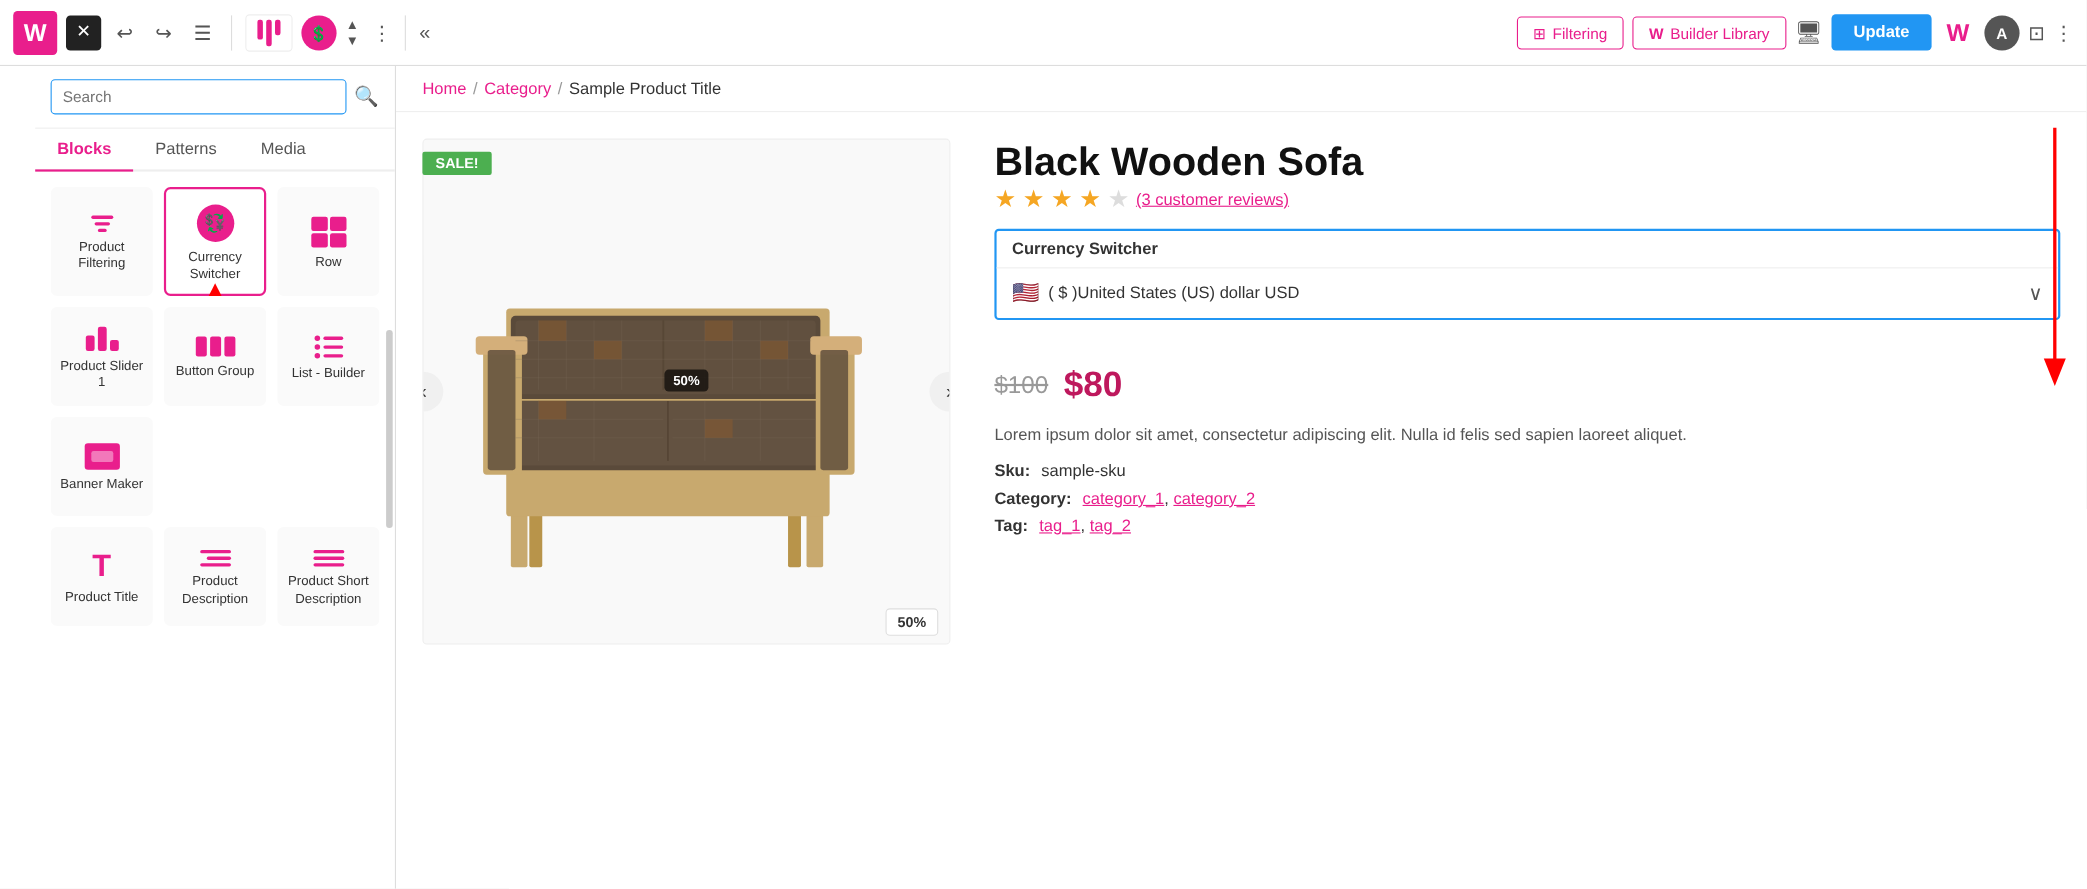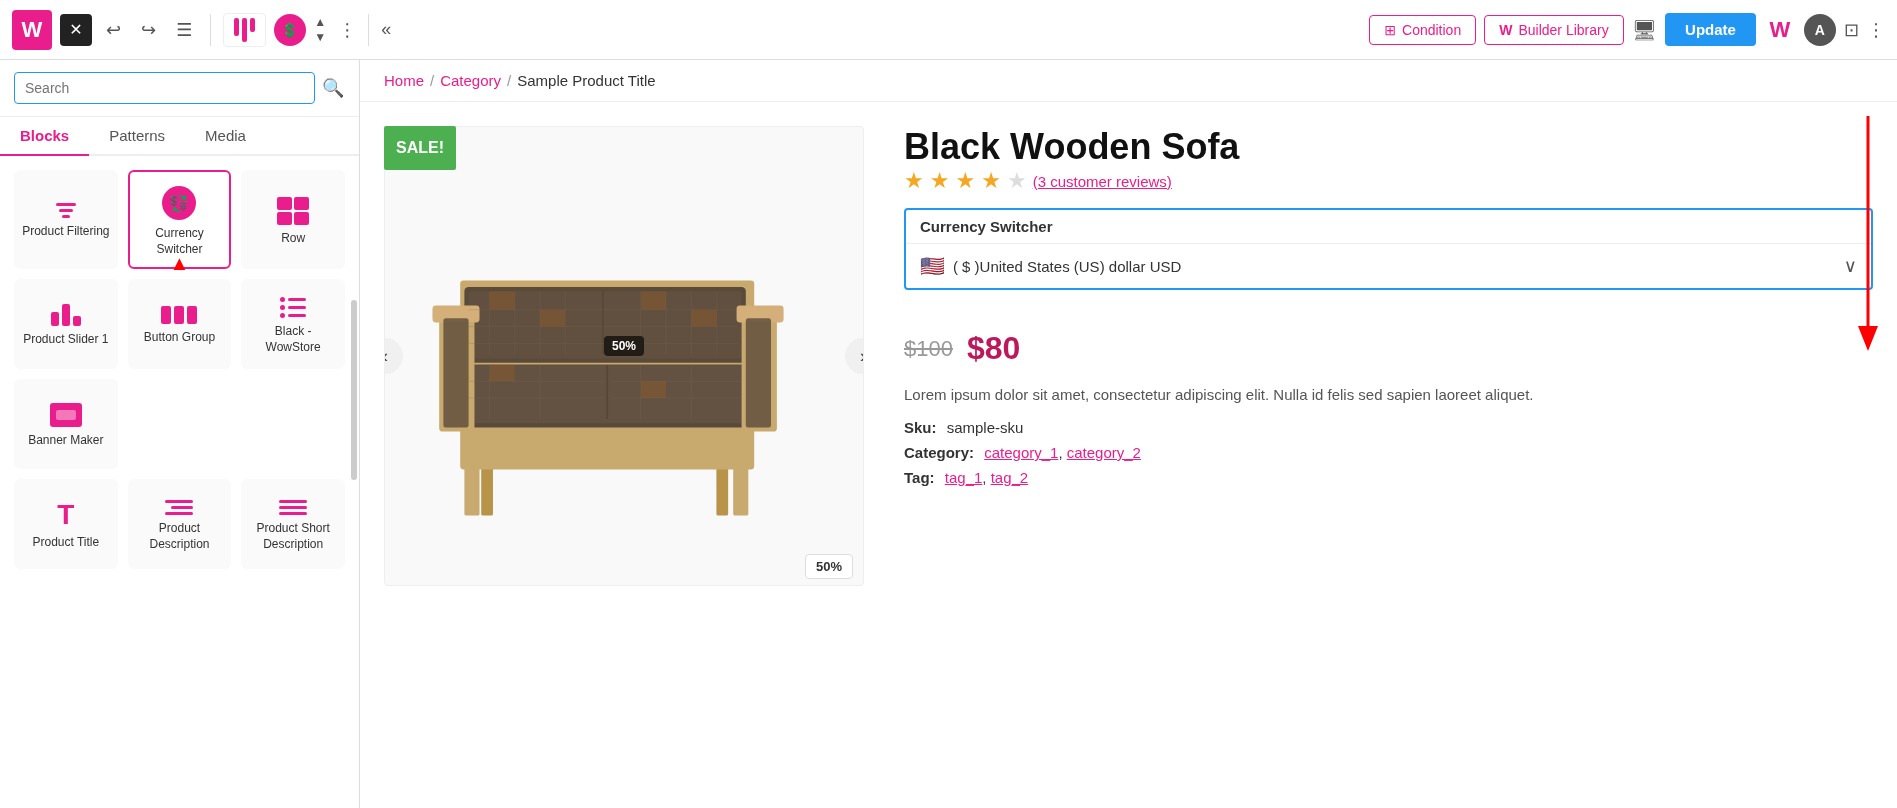--- a/index.html
+++ b/index.html
@@ -74,21 +74,21 @@
     .breadcrumb { padding: 12px 24px; background: #fff; display: flex; align-items: center; gap: 6px; font-size: 15px; border-bottom: 1px solid #eee; }
     .breadcrumb a { color: #e91e8c; text-decoration: none; }
     .breadcrumb .sep { color: #999; }
     .breadcrumb .current { color: #333; }
 
     
     .product-page { display: flex; padding: 24px; gap: 40px; background: #fff; flex: 1; }
 
     
     .product-image-area { flex: 0 0 480px; position: relative; }
-    .sale-badge { position: absolute; top: 0; left: 0; background: #4caf50; color: #fff; padding: 13px 12px; font-size: 16px; font-weight: bold; z-index: 2; border-radius: 2px; }
+    .sale-badge { position: absolute; top: 12px; left: 0; background: #4caf50; color: #fff; padding: 3px 12px; font-size: 13px; font-weight: bold; z-index: 2; border-radius: 2px; }
     .expand-icon { position: absolute; top: 10px; right: 10px; font-size: 20px; color: #333; cursor: pointer; }
     .product-img-wrapper { width: 100%; height: 460px; display: flex; align-items: center; justify-content: center; background: #f9f9f9; border: 1px solid #eee; border-radius: 4px; position: relative; overflow: hidden; }
     .sofa-svg { width: 420px; height: 380px; }
     .nav-arrow { position: absolute; top: 50%; transform: translateY(-50%); background: #f0f0f0; border: none; cursor: pointer; width: 36px; height: 36px; border-radius: 50%; display: flex; align-items: center; justify-content: center; font-size: 18px; color: #333; }
     .nav-arrow.left { left: -18px; }
     .nav-arrow.right { right: -18px; }
 
     
     .product-info { flex: 1; position: relative; }
     .product-title { font-size: 36px; font-weight: 800; color: #111; margin-bottom: 0; }
@@ -186,37 +186,37 @@
   <div class="topbar-arrows">
     <button class="topbar-arrows">▲</button>
     <button class="topbar-arrows">▼</button>
   </div>
   <button class="topbar-more">⋮</button>
   <div class="topbar-sep"></div>
   <button class="topbar-chevron-left">«</button>
   <div class="topbar-spacer"></div>
   <button class="topbar-condition-btn">
     <span>⊞</span>
-    <span>Condition</span>
+    <span>Filtering</span>
   </button>
   <button class="topbar-builder-btn">
     <span style="color:#e91e8c;font-weight:900;">W</span>
     <span>Builder Library</span>
   </button>
   <button class="topbar-monitor">🖥</button>
   <button class="topbar-update-btn">Update</button>
   <div class="topbar-w-logo" style="color:#e91e8c;font-size:22px;font-weight:900;">W</div>
   <div class="topbar-avatar">A</div>
   <button class="topbar-split">⊡</button>
   <button class="topbar-dots">⋮</button>
 </div>
 
 <div class="main">
 
-  <div class="left-panel" style="position:relative; overflow:hidden;">
+  <div class="left-panel" style="position:relative; overflow:hidden;padding-left:32px;">
 
     <div class="search-bar">
       <input class="search-input" type="text" placeholder="Search" style="">
       <button class="search-btn">🔍</button>
     </div>
 
     <div class="tabs">
       <button class="tab active">Blocks</button>
       <button class="tab">Patterns</button>
       <button class="tab">Media</button>
@@ -293,21 +293,21 @@
               <div class="li">
                   <div class="dot"></div>
                   <div class="dash"></div>
                 </div>
               <div class="li">
                   <div class="dot"></div>
                   <div class="dash"></div>
                 </div>
             </div>
           </div>
-          <span class="block-label">Black - WowStore</span>
+          <span class="block-label">List - Builder</span>
         </div>
       </div>
 
       <div class="blocks-row" style="grid-template-columns: 1fr 1fr 1fr;">
 
         <div class="block-item">
           <div class="block-icon">
             <div class="icon-banner">
                 <div class="icon-banner-inner"></div>
               </div>

